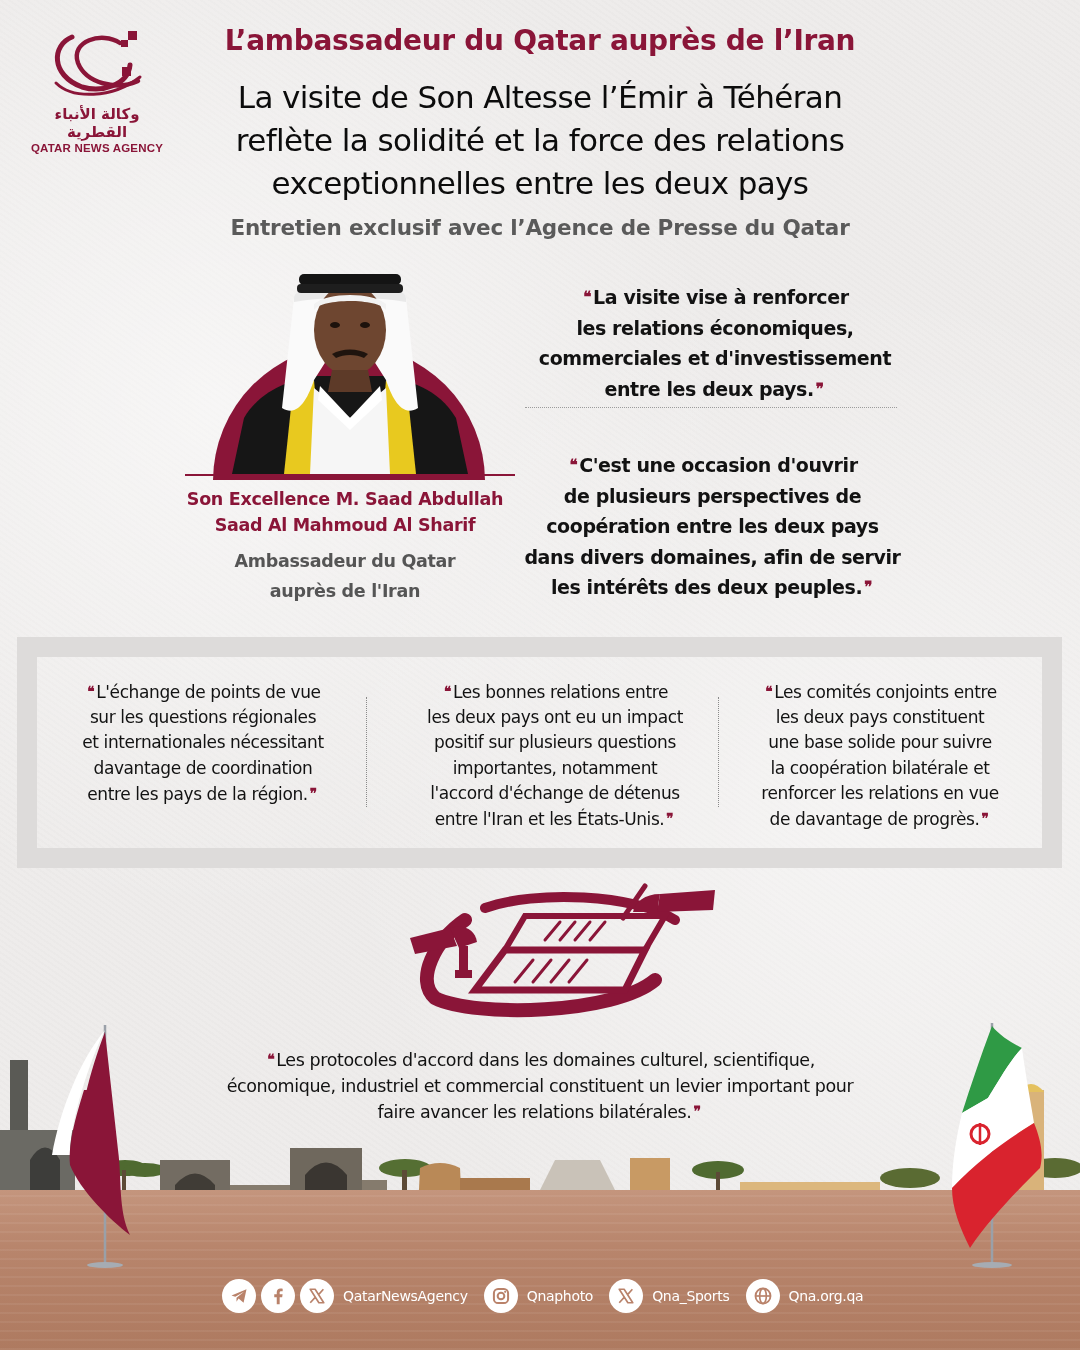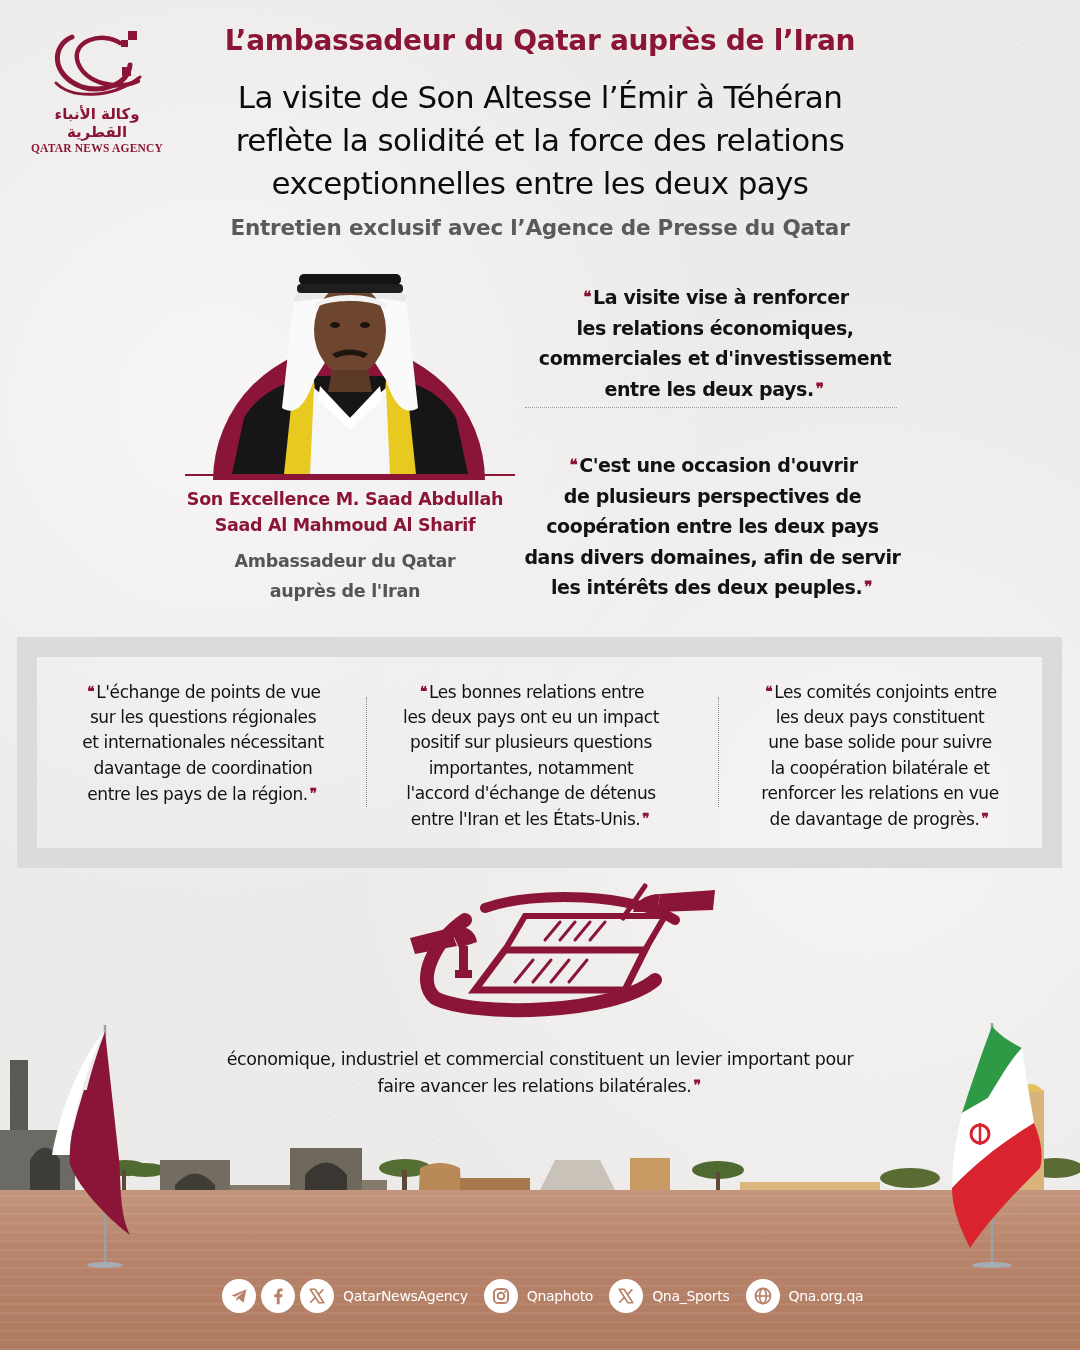--- a/index.html
+++ b/index.html
@@ -13,21 +13,21 @@
       radial-gradient(circle at 80% 60%, rgba(255,255,255,0.45) 0, transparent 45%),
       repeating-linear-gradient(35deg, rgba(0,0,0,0.012) 0 2px, transparent 2px 5px);
     color: #141414;
   }
   .abs { position: absolute; }
 
   
   .logo { left: 22px; top: 25px; width: 150px; text-align: center; }
   .logo svg { display: block; margin: 0 auto; }
   .logo .ar { font-family: "DejaVu Sans", sans-serif; font-size: 15px; font-weight: bold; color: #8a1538; direction: rtl; margin-top: 2px; line-height: 18px; }
-  .logo .en { font-family: Liberation Serif, serif; font-size: 11.5px; font-weight: bold; color: #8a1538; letter-spacing: 0.2px; line-height: 14px; }
+  .logo .en { font-family: Liberation Sans, sans-serif; font-size: 11.5px; font-weight: bold; color: #8a1538; letter-spacing: 0.2px; line-height: 14px; }
 
   
   .kicker { left: 180px; top: 24px; width: 720px; text-align: center; font-family: "DejaVu Sans", sans-serif; font-weight: bold; font-size: 28px; color: #8a1538; letter-spacing: -0.3px; }
   .title { left: 160px; top: 76px; width: 760px; text-align: center; font-family: "DejaVu Sans", sans-serif; font-weight: normal; font-size: 31px; line-height: 43px; color: #0c0c0c; letter-spacing: -0.6px; }
   .subtitle { left: 180px; top: 215px; width: 720px; text-align: center; font-family: "DejaVu Sans", sans-serif; font-weight: bold; font-size: 21.5px; color: #5a5a5a; letter-spacing: -0.2px; }
 
   
   .portrait { left: 185px; top: 268px; width: 330px; height: 212px; }
   .portrait .disk { position: absolute; left: 28px; top: 77px; width: 272px; height: 272px; border-radius: 50%; background: #8a1538; clip-path: inset(0 0 137px 0); }
   .portrait .baseline { position: absolute; left: 0; top: 206px; width: 330px; height: 2px; background: #8a1538; }
@@ -39,21 +39,21 @@
   .q { font-family: "DejaVu Sans", sans-serif; text-align: center; color: #121212; letter-spacing: -0.4px; }
   .q .qm { display: inline-block; color: #8a1538; font-weight: bold; font-size: 0.8em; margin: 0 2px; vertical-align: 2px; font-family: "DejaVu Serif", serif; }
   .q1 { left: 520px; top: 282px; width: 390px; font-size: 19px; line-height: 30.5px; font-weight: bold; }
   .sep-h { left: 525px; top: 407px; width: 372px; height: 0; border-top: 1.5px dotted #9c9c9c; }
   .q2 { left: 515px; top: 450px; width: 395px; font-size: 19px; line-height: 30.5px; font-weight: bold; }
 
   
   .frame { left: 17px; top: 637px; width: 1045px; height: 231px; border: 20px solid #dddbda; }
   .col { font-size: 17px; line-height: 25.2px; top: 679px; }
   .c1 { left: 48px; width: 310px; }
-  .c2 { left: 376px; width: 310px; }
+  .c2 { left: 400px; width: 310px; }
   .c3 { left: 725px; width: 310px; }
   .sep-v { top: 697px; height: 110px; width: 0; border-left: 1.5px dotted #8a8a8a; }
   .sv1 { left: 366px; }
   .sv2 { left: 718px; }
 
   
   .signing { left: 395px; top: 880px; width: 330px; height: 140px; }
 
   
   .q5 { left: 180px; top: 1047px; width: 720px; font-size: 17.5px; line-height: 25.5px; }
@@ -207,20 +207,21 @@
     <rect x="64" y="66" width="9" height="26" fill="#8a1538"></rect>
     <rect x="60" y="90" width="17" height="8" fill="#8a1538"></rect>
 
     <path d="M320 10 L265 14 L262 32 L318 30 Z" fill="#8a1538"></path>
     <path d="M265 14 C250 14 240 22 238 32 L262 32 Z" fill="#8a1538"></path>
     <line x1="228" y1="38" x2="250" y2="6" stroke="#8a1538" stroke-width="5" stroke-linecap="round"></line>
   </svg>
 </div>
 
 <div class="abs q q5">
+  <div><span class="qm">❝</span><span>Les protocoles d'accord dans les domaines culturel, scientifique,</span></div>
   <div>économique, industriel et commercial constituent un levier important pour</div>
   <div><span>faire avancer les relations bilatérales.</span><span class="qm">❞</span></div>
 </div>
 
 <div class="abs skyline">
   <svg width="1080" height="200" viewBox="0 0 1080 200">
 
     <rect x="10" y="20" width="18" height="140" fill="#5a5a55"></rect>
     <rect x="0" y="90" width="75" height="80" fill="#6b6a64"></rect>
     <path d="M30 170 L30 120 Q45 95 60 120 L60 170 Z" fill="#3d3d3a"></path>

